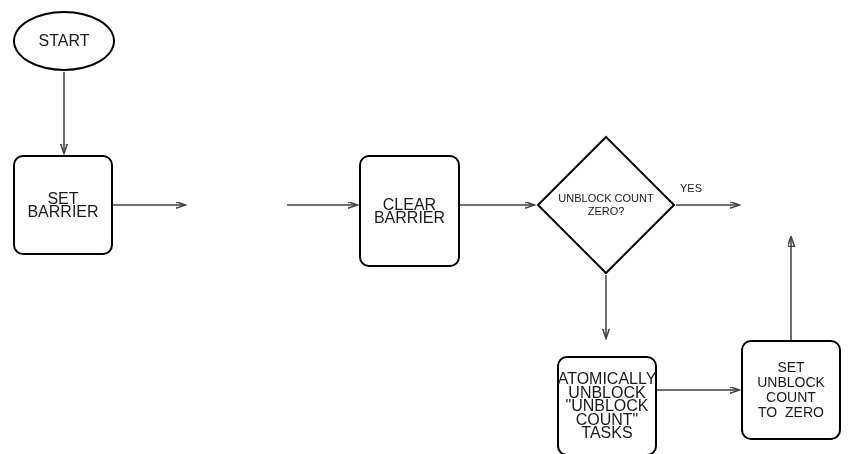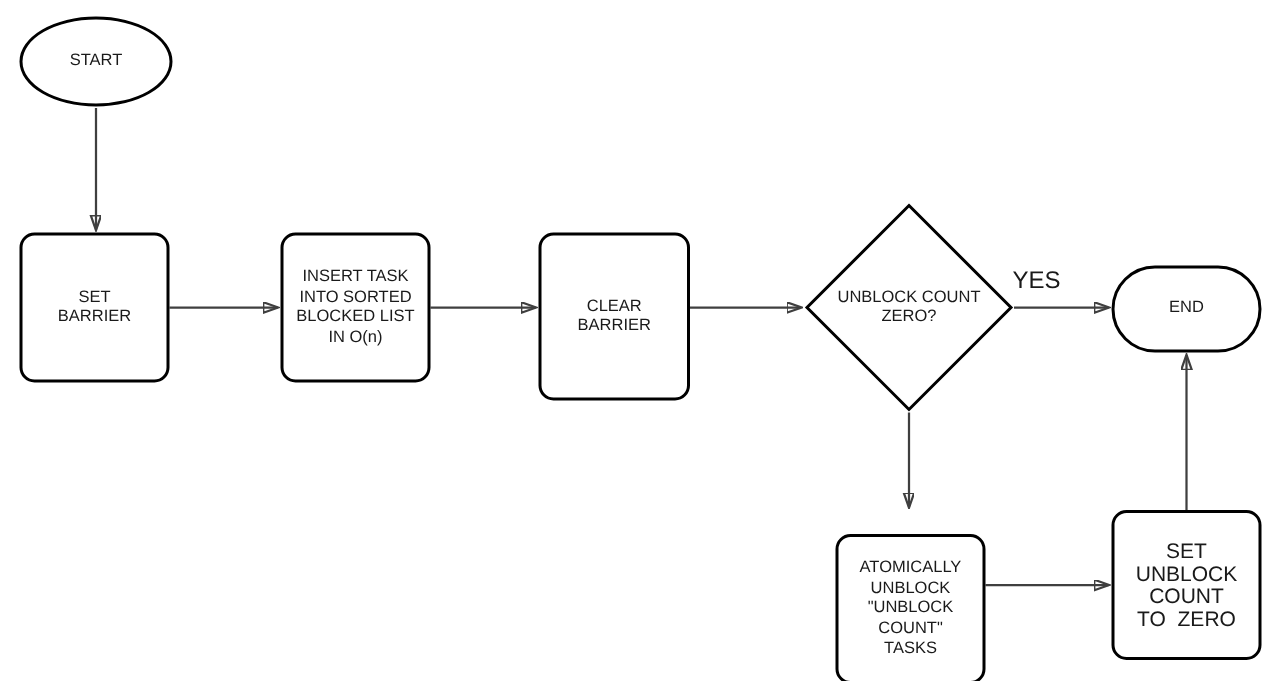--- a/index.html
+++ b/index.html
@@ -12,39 +12,39 @@
   }
   .edges{position:absolute;left:0;top:0;width:855px;height:454px;}
   .edges path{stroke:#3f3f3f;stroke-width:1.5;fill:none;}
   .node{
     position:absolute;
     box-sizing:border-box;
     display:flex;align-items:center;justify-content:center;
     background:#ffffff;
     border:2px solid #000000;
     color:#1a1a1a;
-    font-size:11px;line-height:13.5px;
+    font-size:16px;line-height:13.5px;
     text-align:center;
     white-space:pre-wrap;
   }
   .rect{border-radius:10px;}
   .ellipse{border-radius:50%;}
   .stadium{border-radius:29px;}
   .diamond-wrap{
     position:absolute;
     display:flex;align-items:center;justify-content:center;
     color:#1a1a1a;font-size:11px;line-height:13.5px;
     text-align:center;white-space:pre-wrap;
   }
   .diamond-wrap svg{position:absolute;left:0;top:0;}
   .diamond-wrap .lbl{position:relative;}
   .big-text{font-size:14px;line-height:15px;}
   .edge-label{
     position:absolute;
-    color:#1a1a1a;font-size:16px;line-height:14px;
+    color:#1a1a1a;font-size:11px;line-height:14px;
     text-align:center;white-space:pre;
     background:#ffffff;
   }
 </style>
 </head>
 <body>
 
 <div class="canvas">
 
   <svg class="edges" width="855" height="454" viewBox="0 0 855 454">
@@ -65,45 +65,36 @@
 
   <div class="node ellipse" style="left:13px;top:11px;width:102px;height:60px;">
     <span class="lbl">START</span>
   </div>
 
   <div class="node rect" style="left:13px;top:155px;width:100px;height:100px;">
     <span class="lbl">SET
 BARRIER</span>
   </div>
 
-  <div class="node rect" style="left:187px;top:155px;width:100px;height:100px;">
-    <span class="lbl">INSERT TASK
-INTO SORTED
-BLOCKED LIST
-IN O(n)</span>
-  </div>
 
   <div class="node rect" style="left:359px;top:155px;width:101px;height:112px;">
     <span class="lbl">CLEAR
 BARRIER</span>
   </div>
 
   <div class="diamond-wrap" style="left:536px;top:135px;width:140px;height:140px;">
     <svg width="140" height="140" viewBox="0 0 140 140">
       <polygon points="70,2 138,70 70,138 2,70" fill="#ffffff" stroke="#000000" stroke-width="2" stroke-linejoin="miter"></polygon>
     </svg>
     <span class="lbl">UNBLOCK COUNT
 ZERO?</span>
   </div>
 
   <div class="edge-label" style="left:674px;top:181px;width:34px;">YES</div>
 
-  <div class="node stadium" style="left:741px;top:177px;width:100px;height:58px;">
-    <span class="lbl">END</span>
-  </div>
 
   <div class="node rect" style="left:557px;top:356px;width:100px;height:100px;">
     <span class="lbl">ATOMICALLY
 UNBLOCK
 "UNBLOCK
 COUNT"
 TASKS</span>
   </div>
 
   <div class="node rect big-text" style="left:741px;top:340px;width:100px;height:100px;">

